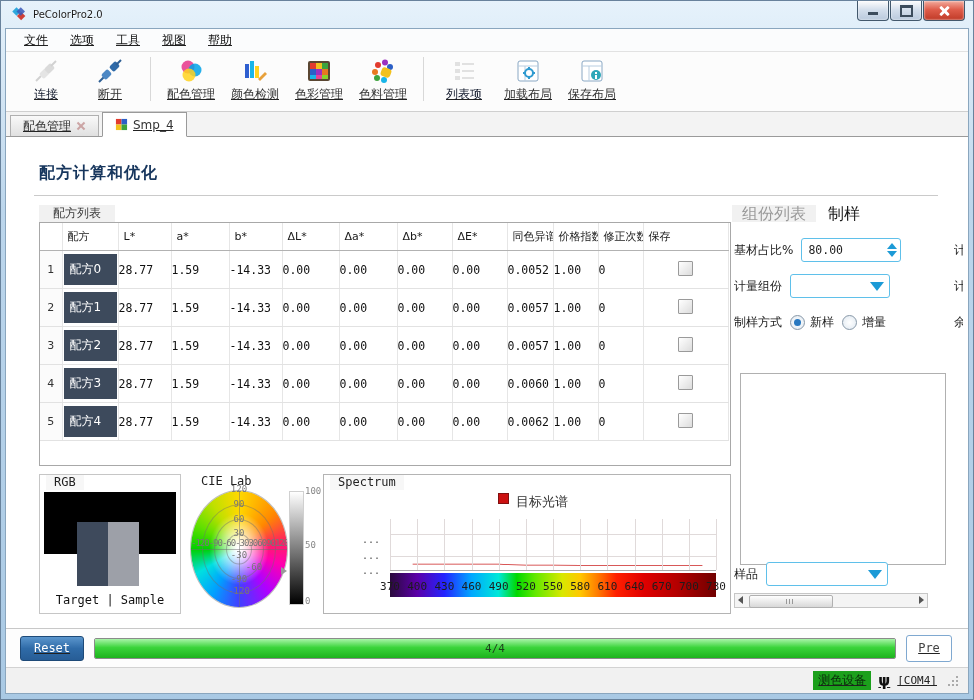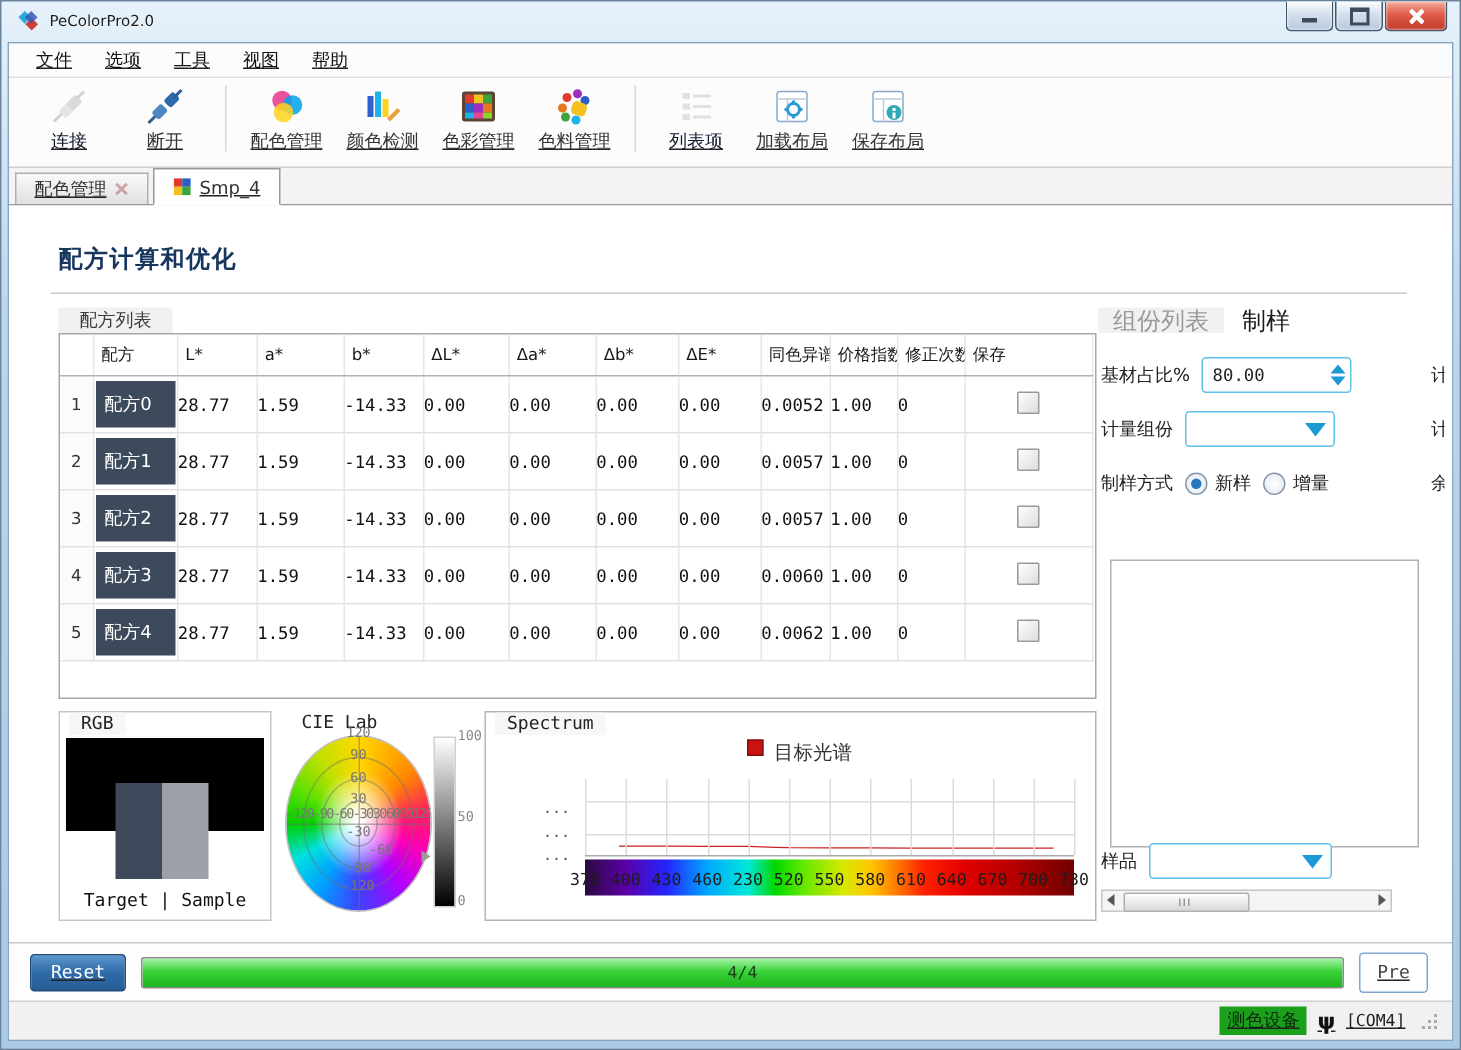--- a/index.html
+++ b/index.html
@@ -494,21 +494,21 @@
                 <div class="gridv" style="left: 91.6667%;"></div>
                 <div class="gridv" style="left: 100%;"></div>
                 <div class="gridh" style="top: 30%;"></div>
                 <div class="gridh" style="top: 72%;"></div>
               </div>
             <div class="colorbar">
                 <span class="tick" style="left: 0%;">370</span>
                 <span class="tick" style="left: 8.33333%;">400</span>
                 <span class="tick" style="left: 16.6667%;">430</span>
                 <span class="tick" style="left: 25%;">460</span>
-                <span class="tick" style="left: 33.3333%;">230</span>
+                <span class="tick" style="left: 33.3333%;">490</span>
                 <span class="tick" style="left: 41.6667%;">520</span>
                 <span class="tick" style="left: 50%;">550</span>
                 <span class="tick" style="left: 58.3333%;">580</span>
                 <span class="tick" style="left: 66.6667%;">610</span>
                 <span class="tick" style="left: 75%;">640</span>
                 <span class="tick" style="left: 83.3333%;">670</span>
                 <span class="tick" style="left: 91.6667%;">700</span>
                 <span class="tick" style="left: 100%;">730</span>
               </div>
           <span class="ylab" style="top: 58.52px;">...</span>

